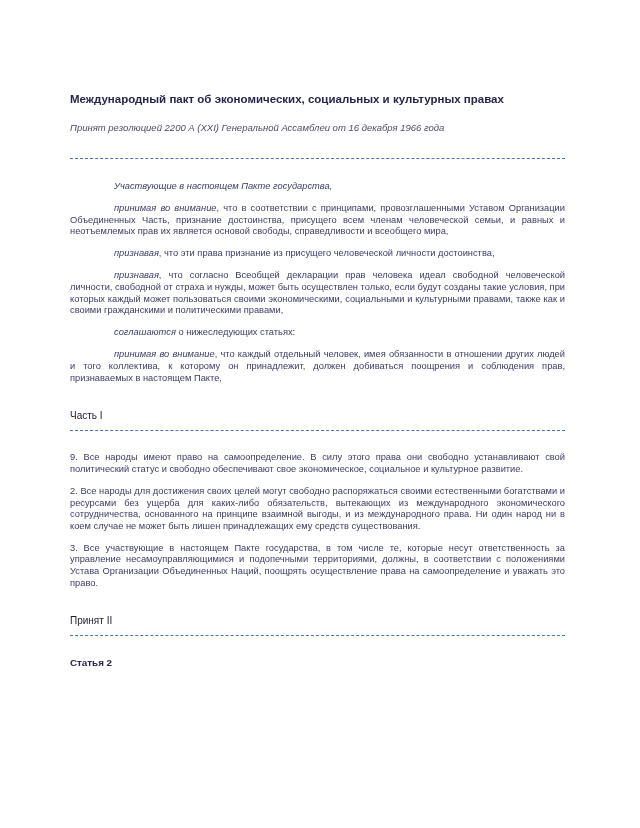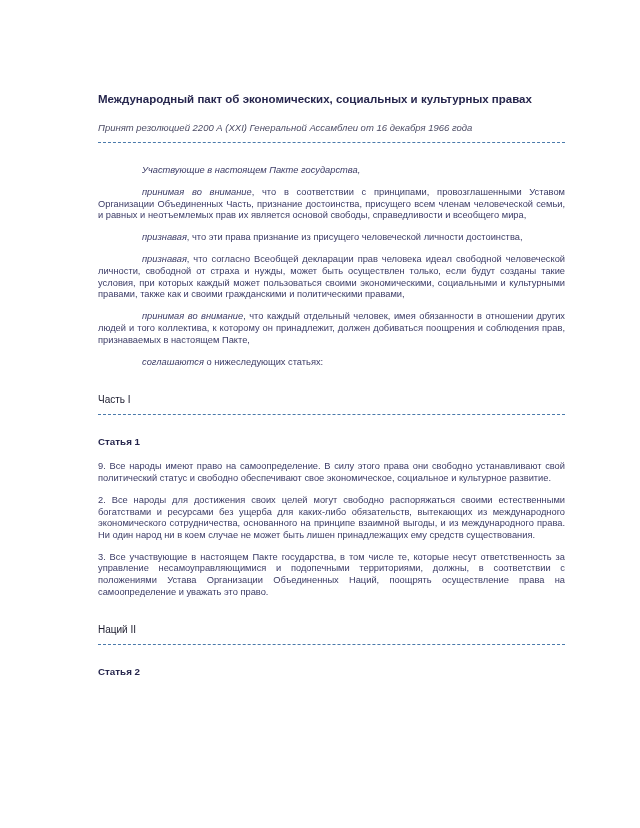--- a/index.html
+++ b/index.html
@@ -4,38 +4,38 @@
 <style>
   html, body {
     margin: 0;
     padding: 0;
     background: #ffffff;
   }
   .page {
     width: 640px;
     min-height: 828px;
     box-sizing: border-box;
-    padding: 92px 75px 40px 98px;
+    padding: 92px 75px 40px 70px;
     background: #ffffff;
     font-family: "Liberation Sans", sans-serif;
     color: var(--text, #3b3b66);
   }
   h1.doc-title {
     font-size: 11.5px;
     line-height: 14px;
     font-weight: bold;
     color: var(--heading, #26264d);
     margin: 0 0 16px 0;
   }
   p.subtitle {
     font-size: 9.5px;
     line-height: 12px;
     font-style: italic;
     color: var(--subtitle, #4d4d66);
-    margin: 0 0 8px 0;
+    margin: 0 0 24px 0;
   }
   .rule {
     height: 0;
     border-top: 1px dashed var(--divider, #4a7aab);
     margin: 0 0 22px 0;
   }
   p.para {
     font-size: 9.3px;
     line-height: 11.6px;
     text-align: justify;
@@ -76,31 +76,30 @@
 
   <p class="para"><em class="lead">Участвующие в настоящем Пакте государства,</em><span></span></p>
 
   <p class="para"><em class="lead">принимая во внимание</em><span>, что в соответствии с принципами, провозглашенными Уставом Организации Объединенных Часть, признание достоинства, присущего всем членам человеческой семьи, и равных и неотъемлемых прав их является основой свободы, справедливости и всеобщего мира,</span></p>
 
   <p class="para"><em class="lead">признавая</em><span>, что эти права признание из присущего человеческой личности достоинства,</span></p>
 
   <p class="para"><em class="lead">признавая</em><span>, что согласно Всеобщей декларации прав человека идеал свободной человеческой личности, свободной от страха и нужды, может быть осуществлен только, если будут созданы такие условия, при которых каждый может пользоваться своими экономическими, социальными и культурными правами, также как и своими гражданскими и политическими правами,</span></p>
 
 
+  <p class="para"><em class="lead">соглашаются</em><span> о нижеследующих статьях:</span></p>
+
   <p class="para"><em class="lead">принимая во внимание</em><span>, что каждый отдельный человек, имея обязанности в отношении других людей и того коллектива, к которому он принадлежит, должен добиваться поощрения и соблюдения прав, признаваемых в настоящем Пакте,</span></p>
-
-  <p class="para"><em class="lead">соглашаются</em><span> о нижеследующих статьях:</span></p>
 
   <h2 class="part">Часть I</h2>
 
-  <h3 class="article">Статья 1</h3>
 
   <p class="para">9. Все народы имеют право на самоопределение. В силу этого права они свободно устанавливают свой политический статус и свободно обеспечивают свое экономическое, социальное и культурное развитие.</p>
 
   <p class="para">2. Все народы для достижения своих целей могут свободно распоряжаться своими естественными богатствами и ресурсами без ущерба для каких-либо обязательств, вытекающих из международного экономического сотрудничества, основанного на принципе взаимной выгоды, и из международного права. Ни один народ ни в коем случае не может быть лишен принадлежащих ему средств существования.</p>
 
   <p class="para">3. Все участвующие в настоящем Пакте государства, в том числе те, которые несут ответственность за управление несамоуправляющимися и подопечными территориями, должны, в соответствии с положениями Устава Организации Объединенных Наций, поощрять осуществление права на самоопределение и уважать это право.</p>
 
-  <h2 class="part">Наций II</h2>
+  <h2 class="part">Принят II</h2>
 
   <h3 class="article">Статья 2</h3>
 
 </div>
 
 </body></html>

